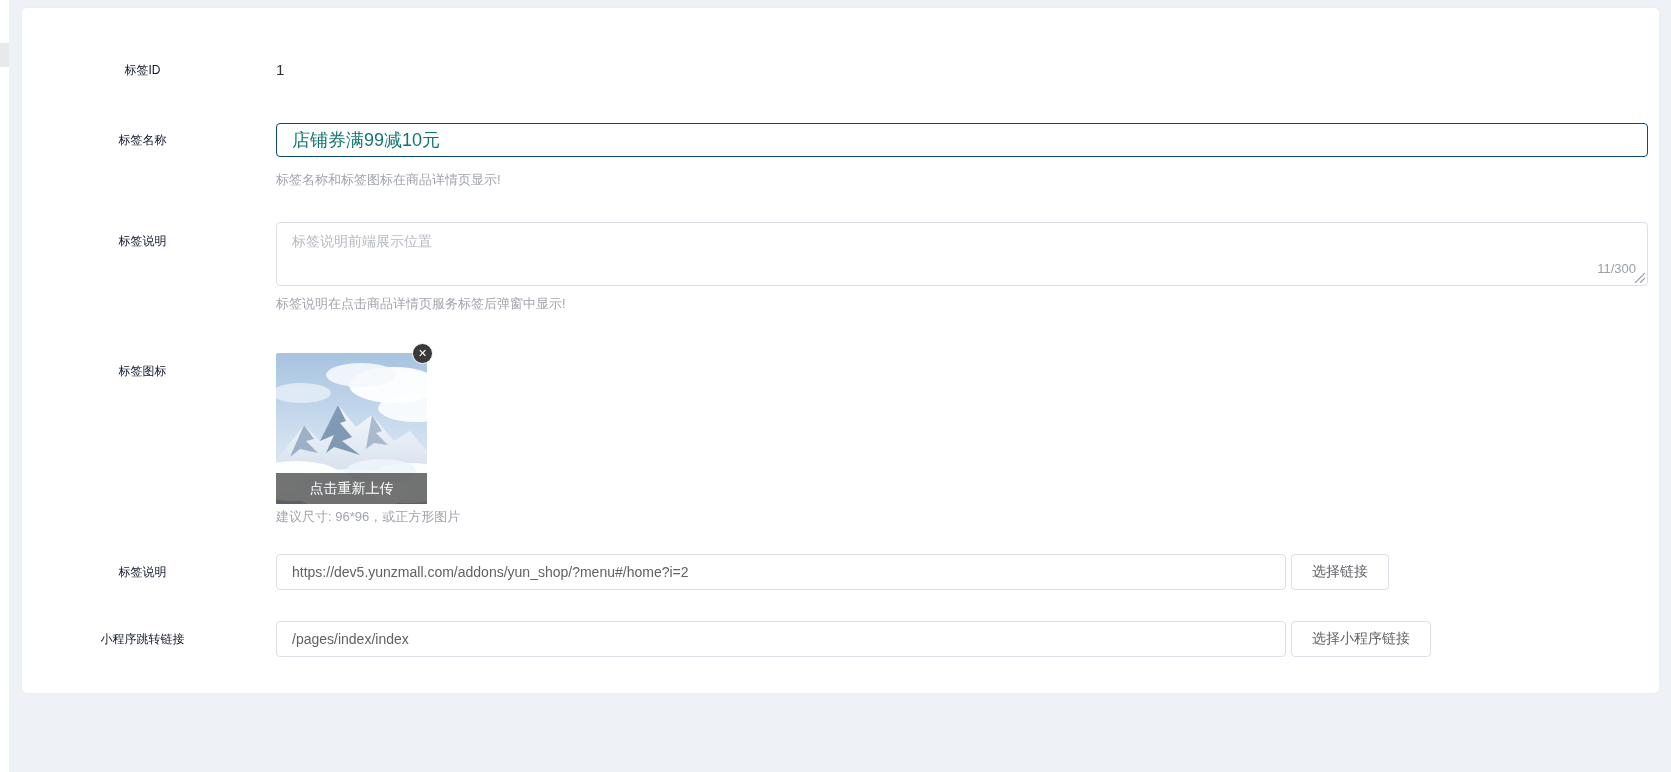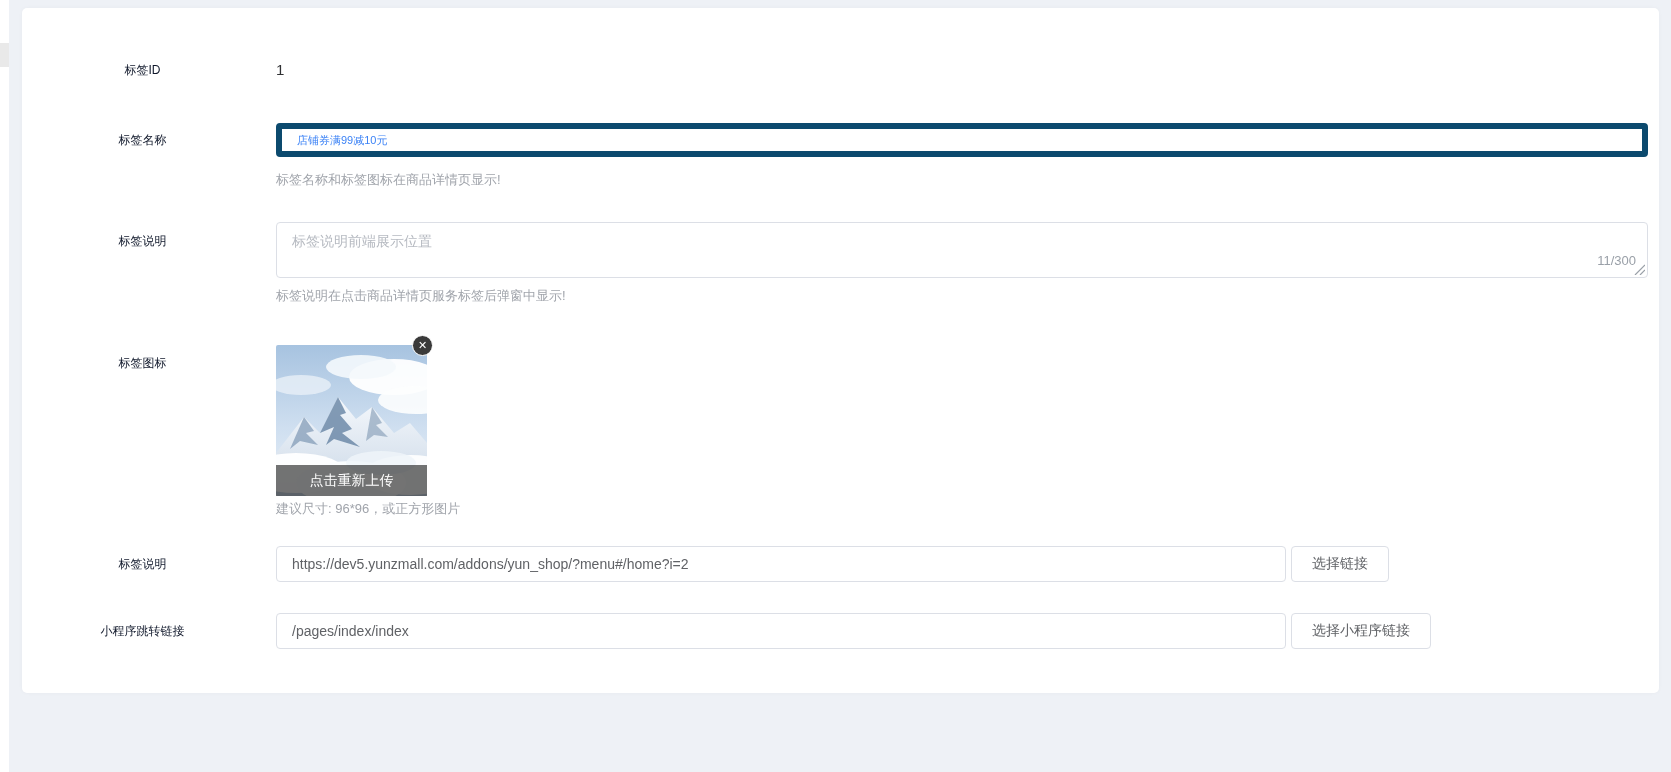--- a/index.html
+++ b/index.html
@@ -43,34 +43,34 @@
   .row .ctrl { flex: 1; position: relative; }
   .row.top-align { align-items: flex-start; }
   .row.top-align .lbl { padding-top: 8px; }
 
   .row-tagid { margin-top: 37px; }
   .tagid-value { font-size: 15px; color: #303133; line-height: 22px; }
 
   .row-name { margin-top: 42px; }
   .text-input {
     width: 100%; height: 34px;
-    border: 6px solid #0c4a6e; border-radius: 4px;
-    padding: 0 15px; font-size: 11px; color: #3b82f6;
+    border: 1px solid #0c4a6e; border-radius: 4px;
+    padding: 0 15px; font-size: 18px; color: #0f766e;
     font-family: "Liberation Sans", "DejaVu Sans", sans-serif;
     outline: none; background: #fff;
   }
   .helper-row { margin-top: 13px; }
   .helper {
     font-size: 13px; color: #a0a4ab; line-height: 18px;
   }
 
   .row-desc { margin-top: 33px; }
   .desc-wrap { position: relative; }
   .desc-textarea {
-    width: 100%; height: 56px; resize: none;
+    width: 100%; height: 64px; resize: none;
     border: 1px solid #dcdfe6; border-radius: 4px;
     padding: 8px 60px 16px 15px;
     font-size: 14px; color: #b6bac1; line-height: 20px;
     font-family: "Liberation Sans", "DejaVu Sans", sans-serif;
     outline: none; display: block; background: #fff;
   }
   .desc-counter {
     position: absolute; right: 12px; bottom: 10px;
     font-size: 13px; color: #9aa0a8; background: #fff; line-height: 14px;
   }

